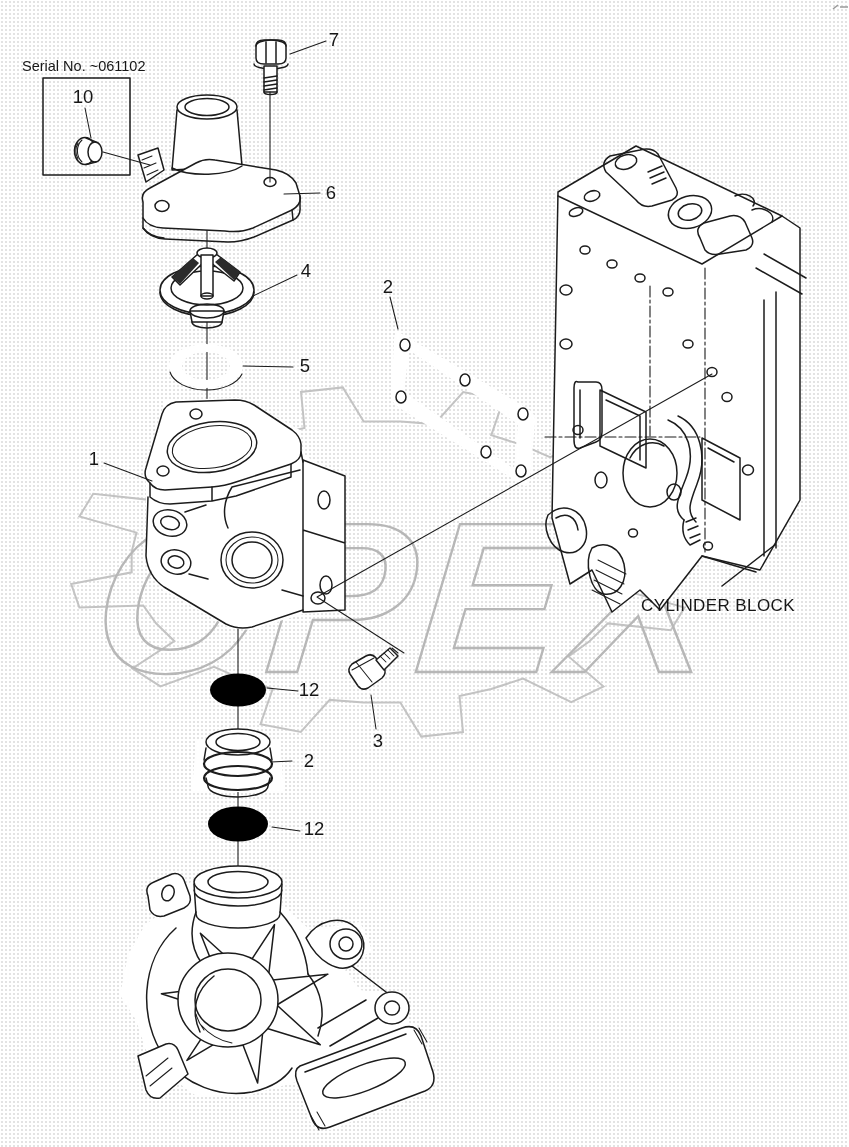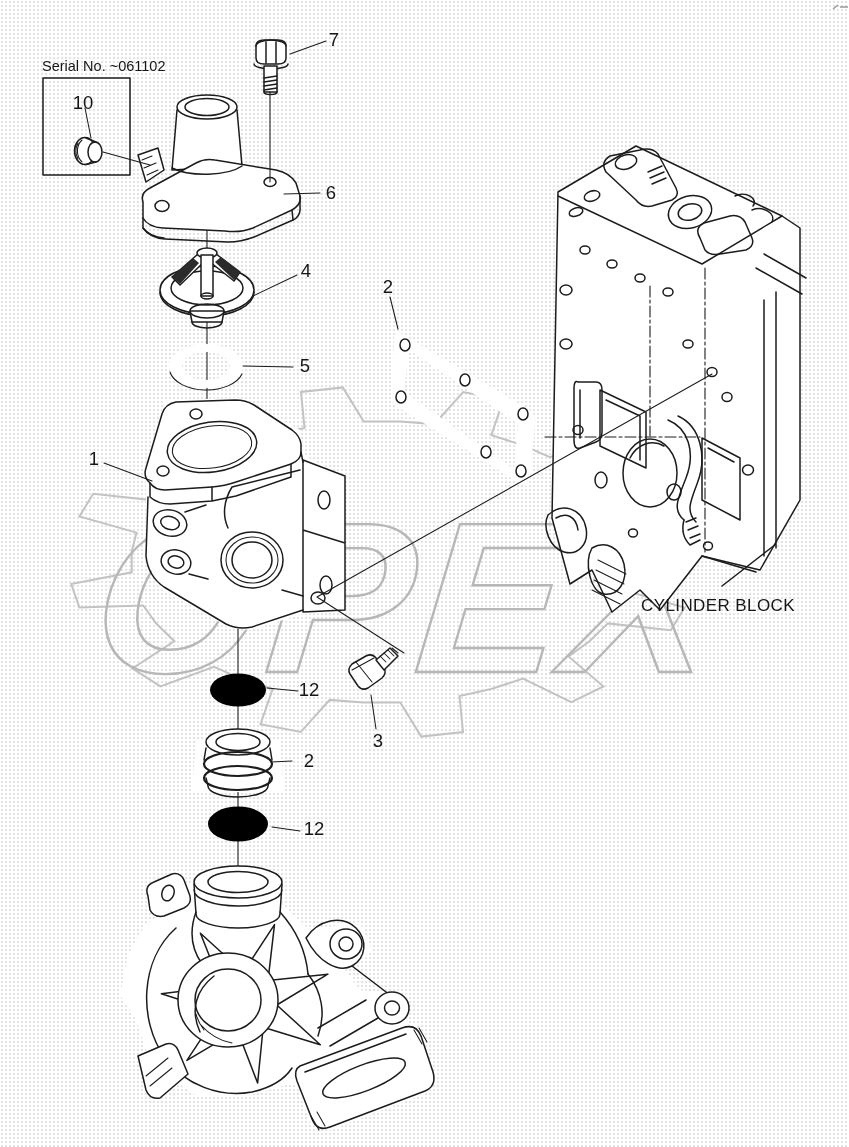--- a/index.html
+++ b/index.html
@@ -18,21 +18,21 @@
   .k5{stroke-width:4.6}
   .w{fill:#ffffff;stroke:none}
   .wk{fill:#ffffff;stroke:#1c1c1c;stroke-width:1.5;stroke-linejoin:round}
   .dd{stroke-dasharray:11 3 3 3;stroke-width:1.1}
   .wm{fill:none;stroke:#c3c3c3;stroke-width:2}
   .wmt{fill:none;stroke:#b7b7b7;stroke-width:2.4;
        font:italic 700 215px "Liberation Sans",sans-serif;letter-spacing:6px}
   .dark{fill:#2b2b2b;stroke:none}
   .lbl{position:absolute;color:#161616;transform:translate(-50%,-50%);white-space:nowrap;}
   .num{font-size:18.5px;}
-  #serial-label{transform:none;font-size:14.5px;margin-left:20px;}
+  #serial-label{transform:none;font-size:14.5px;}
   #cylinder-block-label{transform:translate(0,-50%);font-size:17px;letter-spacing:.4px;}
 </style>
 </head>
 <body>
 
 <div id="stage">
 
 <svg width="849" height="1147" viewBox="0 0 849 1147">
 
   <g>
@@ -247,21 +247,21 @@
   </g>
 
   <g>
     <path d="M833,9 L838,5 M840,7 H848" stroke="#9a9a9a" stroke-width="1.5" fill="none"></path>
   </g>
 </svg>
 
 <div class="lbl" id="serial-label" style="left:22px;top:58px">Serial No. ~061102</div>
 
 <div class="lbl num" style="left:334px;top:40px">7</div>
-<div class="lbl num" style="left:83px;top:103px">10</div>
+<div class="lbl num" style="left:83px;top:97px">10</div>
 <div class="lbl num" style="left:331px;top:193px">6</div>
 <div class="lbl num" style="left:306px;top:271px">4</div>
 <div class="lbl num" style="left:388px;top:287px">2</div>
 <div class="lbl num" style="left:305px;top:366px">5</div>
 <div class="lbl num" style="left:94px;top:459px">1</div>
 <div class="lbl num" style="left:309px;top:690px">12</div>
 <div class="lbl num" style="left:378px;top:741px">3</div>
 <div class="lbl num" style="left:309px;top:761px">2</div>
 <div class="lbl num" style="left:314px;top:829px">12</div>
 

